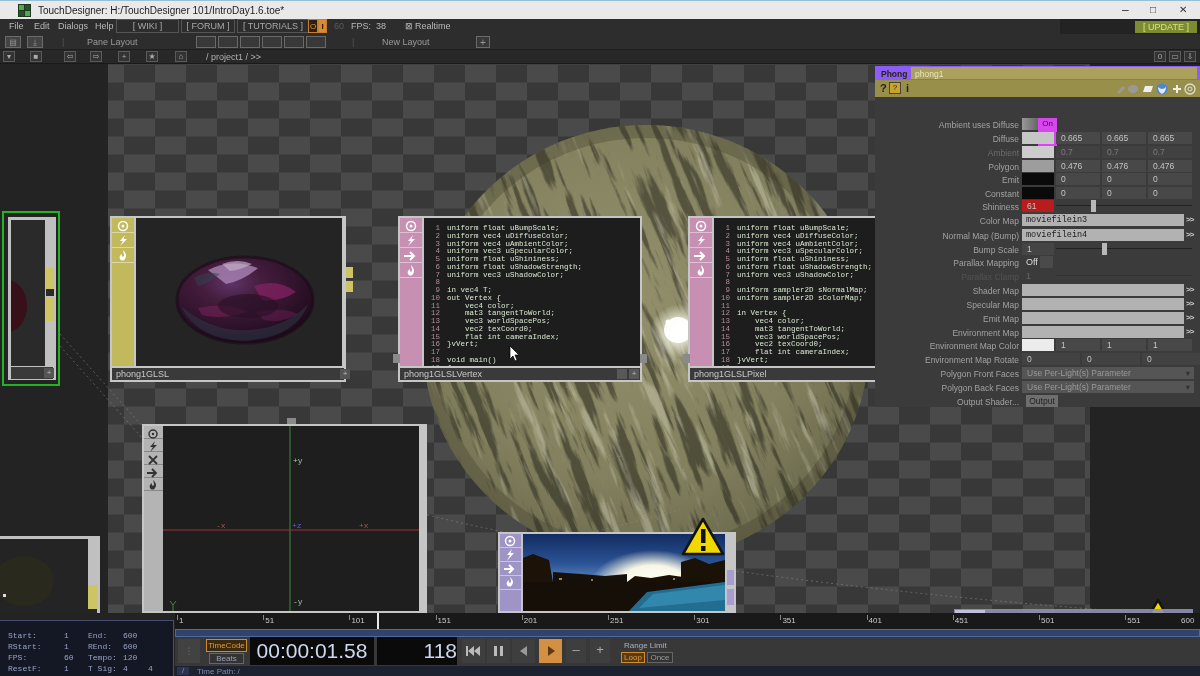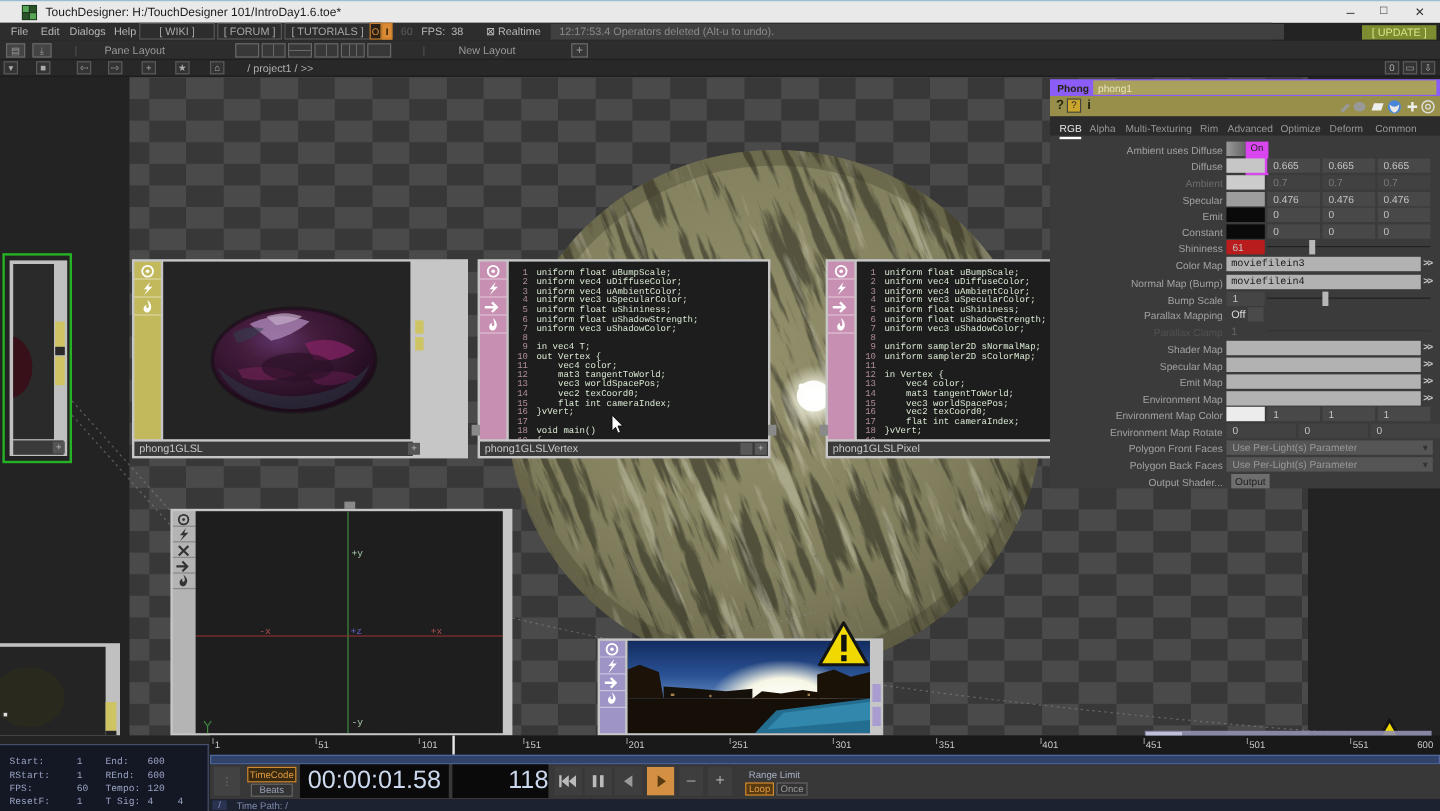--- a/index.html
+++ b/index.html
@@ -70,21 +70,20 @@
   <span class="mitem" style="left:58px">Dialogs</span>
   <span class="mitem" style="left:95px">Help</span>
   <div class="mbox" style="left:116px;width:63px">[ WIKI ]</div>
   <div class="mbox" style="left:181px;width:54px">[ FORUM ]</div>
   <div class="mbox" style="left:237px;width:72px">[ TUTORIALS ]</div>
   <div class="mbox" style="left:308px;width:10px;color:#e8933a;border-color:#c87f2e;font-size:8px;background:#2a2013">O</div>
   <div class="mbox" style="left:318px;width:9px;background:#d98a33;color:#201505;border-color:#c87f2e;font-size:8px;font-weight:bold">I</div>
   <span class="mitem" style="left:334px;color:#5a5a5a">60</span>
   <span class="mitem" style="left:351px">FPS:&nbsp; 38</span>
   <span class="mitem" style="left:405px">⊠ Realtime</span>
-  <div id="statusmsg">12:17:53.4 Operators deleted (Alt-u to undo).</div>
   <div id="updatebtn">[ UPDATE ]</div>
 </div>
 
 <div class="abs" id="toolbar2">
   <div class="laybox" style="left:5px;width:16px;background:#444;color:#999;font-size:8px;text-align:center;line-height:11px">▤</div>
   <div class="laybox" style="left:27px;width:16px;background:#444;color:#999;font-size:8px;text-align:center;line-height:11px">⤓</div>
   <span class="t2txt" style="left:62px;color:#555">|</span>
   <span class="t2txt" style="left:87px">Pane Layout</span>
   <div class="laybox" style="left:196px"></div>
   <div class="laybox" style="left:218px;background:linear-gradient(to right,#383838 49%,#6a6a6a 49%,#6a6a6a 51%,#383838 51%)"></div>
@@ -169,21 +168,21 @@
           <ellipse cx="-4" cy="86" rx="20" ry="26" fill="#381019"></ellipse>
         </svg>
     </div>
     <div class="abs" style="left:38px;top:51px;width:8px;height:21px;background:#cfc463"></div>
     <div class="abs" style="left:38px;top:72px;width:8px;height:7px;background:#2a2a2a"></div>
     <div class="abs" style="left:38px;top:80px;width:8px;height:24px;background:#cfc463"></div>
     <div class="abs" style="left:3px;top:150px;width:42px;height:12px;background:#3a3a3a"></div>
     <div class="abs" style="left:36px;top:151px;width:10px;height:10px;background:#555;color:#bbb;font-size:8px;text-align:center;line-height:10px">+</div>
   </div>
 
-  <div class="nodeframe" style="left:110px;top:152px;width:280px;height:166px">
+  <div class="nodeframe" style="left:110px;top:152px;width:236px;height:166px">
     <div class="flagstrip" style="left:2px;top:2px;width:22px;height:148px;background:#c2b95c">
       <div class="flag"><svg width="22" height="15">
             <circle cx="11" cy="8" r="4.5" fill="none" stroke="#fff" stroke-width="1.5"></circle>
             <circle cx="11" cy="8" r="1.5" fill="#fff"></circle>
           </svg></div>
       <div class="flag"><svg width="22" height="15">
             <path d="M13,2 L8,8 L11,8 L8,13 L15,6 L11.5,6 Z" fill="#fff"></path>
           </svg></div>
       <div class="flag"><svg width="22" height="15">
             <path d="M11,2 C14,5 15,8 13,11 C12,13 9,13 8,11 C7,9 8,7 10,6 C9,9 12,10 12,7 C12,5 11,4 11,2 Z" fill="#fff"></path>
@@ -464,30 +463,20 @@
       <path d="M2,10 L8,4 L10,6 L4,12 Z" fill="#999"></path>
       <ellipse cx="18" cy="7" rx="5" ry="4" fill="#999"></ellipse>
       <path d="M30,4 L38,4 L36,10 L28,10 Z" fill="#eee"></path>
       <circle cx="47" cy="7" r="5.5" fill="#4a86d8"></circle>
         <path d="M43,5 Q47,9 51,5 Q51,10 47,12 Q43,10 43,5" fill="#e8e8e8"></path>
       <path d="M58,7 L66,7 M62,3 L62,11" stroke="#eee" stroke-width="2"></path>
       <circle cx="75" cy="7" r="5" fill="none" stroke="#ddd" stroke-width="1.3"></circle>
         <circle cx="75" cy="7" r="2" fill="none" stroke="#ddd" stroke-width="1"></circle>
     </svg>
   </div>
-  <div id="ptabs">
-    <span class="ptab" style="left:8px;color:#e8e8e8;border-bottom:2px solid #fff;padding-bottom:2px">RGB</span>
-    <span class="ptab" style="left:33px">Alpha</span>
-    <span class="ptab" style="left:63px">Multi-Texturing</span>
-    <span class="ptab" style="left:125px">Rim</span>
-    <span class="ptab" style="left:148px">Advanced</span>
-    <span class="ptab" style="left:192px">Optimize</span>
-    <span class="ptab" style="left:233px">Deform</span>
-    <span class="ptab" style="left:271px">Common</span>
-  </div>
   <div id="pbody">
       <div class="prow" style="top:51px;">
         <span class="plabel">Ambient uses Diffuse</span>
         <div class="abs" style="left:147px;top:1px;width:16px;height:12px;background:linear-gradient(to right,#999,#666)"></div>
         <div class="abs" style="left:163px;top:1px;width:19px;height:28px;background:#d946ef;color:#222;font-size:8px;text-align:center;line-height:12px">On</div>
       </div>
       <div class="prow" style="top:65px;">
         <span class="plabel">Diffuse</span>
         <div class="abs" style="left:147px;top:1px;width:32px;height:12px;background:linear-gradient(to bottom,#c6c6c6,#c6c6c6 55%,rgba(0,0,0,0.12))fixed,#c6c6c6;background:#c6c6c6"></div>
         <div class="pcell" style="left:181px;width:44px;">0.665</div>
@@ -495,21 +484,21 @@
         <div class="pcell" style="left:273px;width:44px;">0.665</div>
       </div>
       <div class="prow" style="top:79px;">
         <span class="plabel" style="color:#6c6c6c">Ambient</span>
         <div class="abs" style="left:147px;top:1px;width:32px;height:12px;background:linear-gradient(to bottom,#cccccc,#cccccc 55%,rgba(0,0,0,0.12))fixed,#cccccc;background:#cccccc"></div>
         <div class="pcell" style="left:181px;width:44px;color:#7a7a7a;background:#414141;">0.7</div>
         <div class="pcell" style="left:227px;width:44px;color:#7a7a7a;background:#414141;">0.7</div>
         <div class="pcell" style="left:273px;width:44px;color:#7a7a7a;background:#414141;">0.7</div>
       </div>
       <div class="prow" style="top:93px;">
-        <span class="plabel">Specular</span>
+        <span class="plabel">Polygon</span>
         <div class="abs" style="left:147px;top:1px;width:32px;height:12px;background:linear-gradient(to bottom,#9d9d9d,#9d9d9d 55%,rgba(0,0,0,0.12))fixed,#9d9d9d;background:#9d9d9d"></div>
         <div class="pcell" style="left:181px;width:44px;">0.476</div>
         <div class="pcell" style="left:227px;width:44px;">0.476</div>
         <div class="pcell" style="left:273px;width:44px;">0.476</div>
       </div>
       <div class="prow" style="top:106px;">
         <span class="plabel">Emit</span>
         <div class="abs" style="left:147px;top:1px;width:32px;height:12px;background:linear-gradient(to bottom,#0a0a0a,#0a0a0a 55%,rgba(0,0,0,0.12))fixed,#0a0a0a;background:#0a0a0a"></div>
         <div class="pcell" style="left:181px;width:44px;">0</div>
         <div class="pcell" style="left:227px;width:44px;">0</div>

